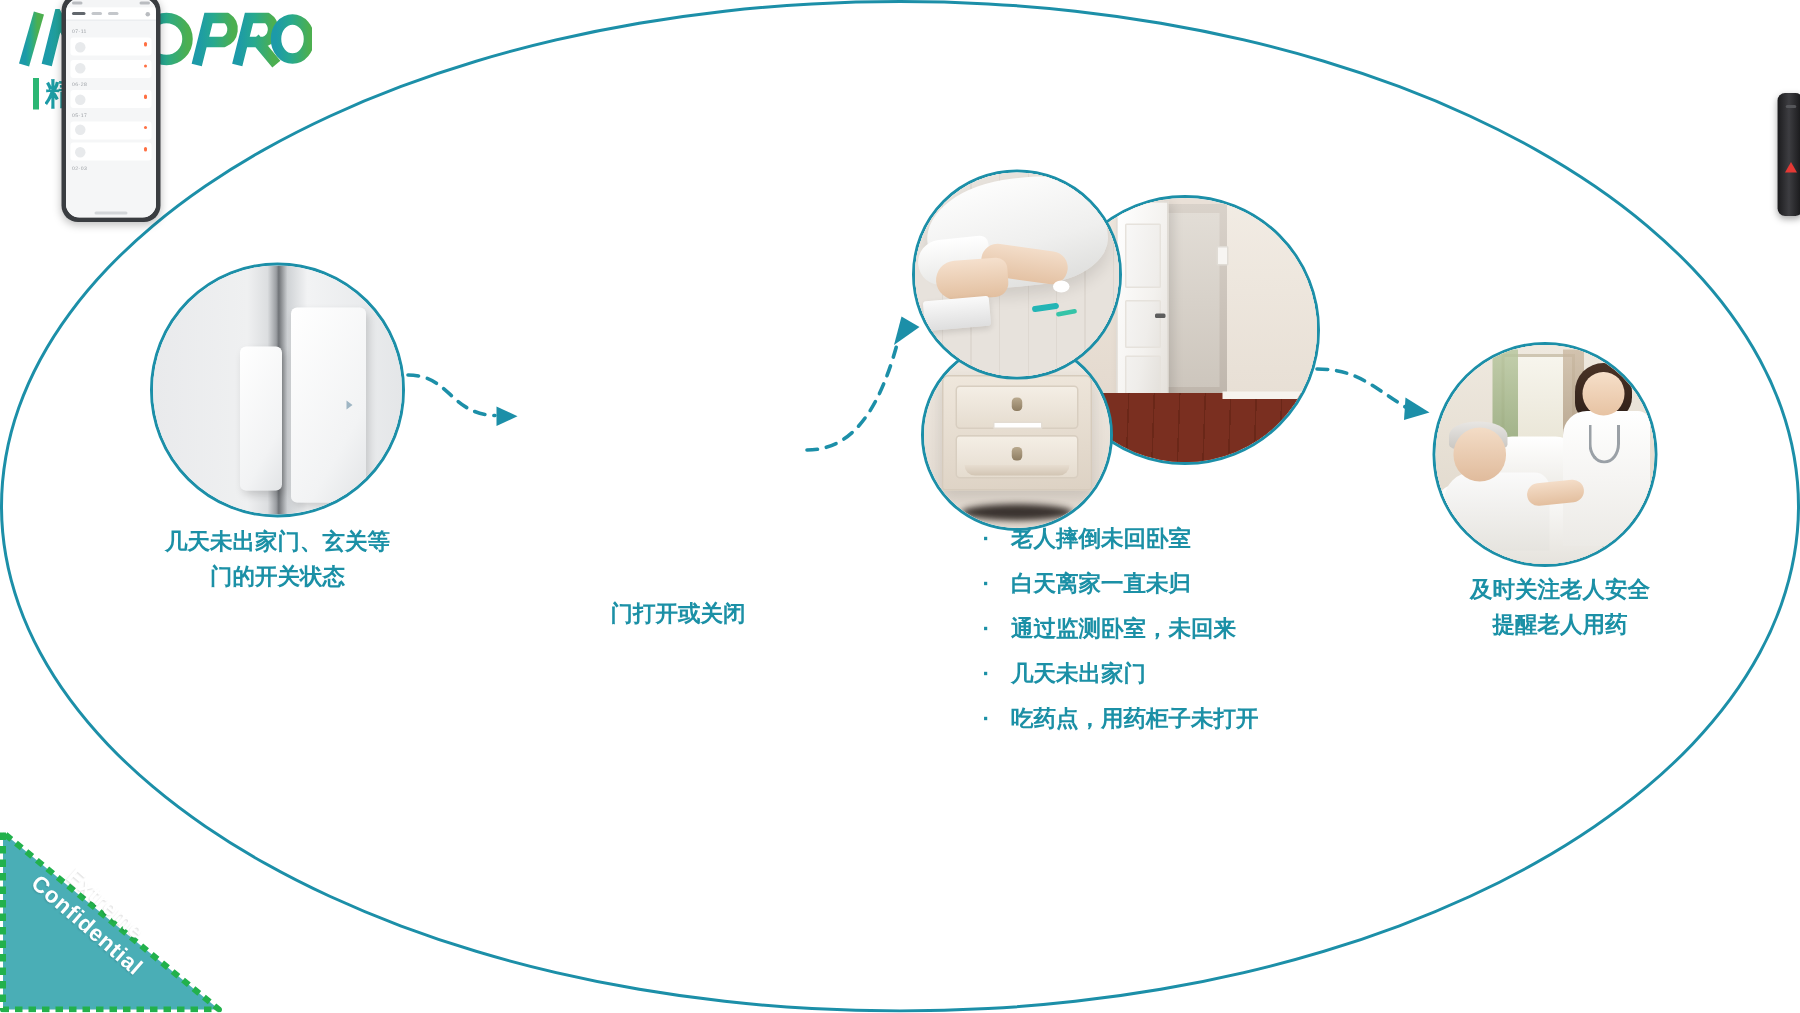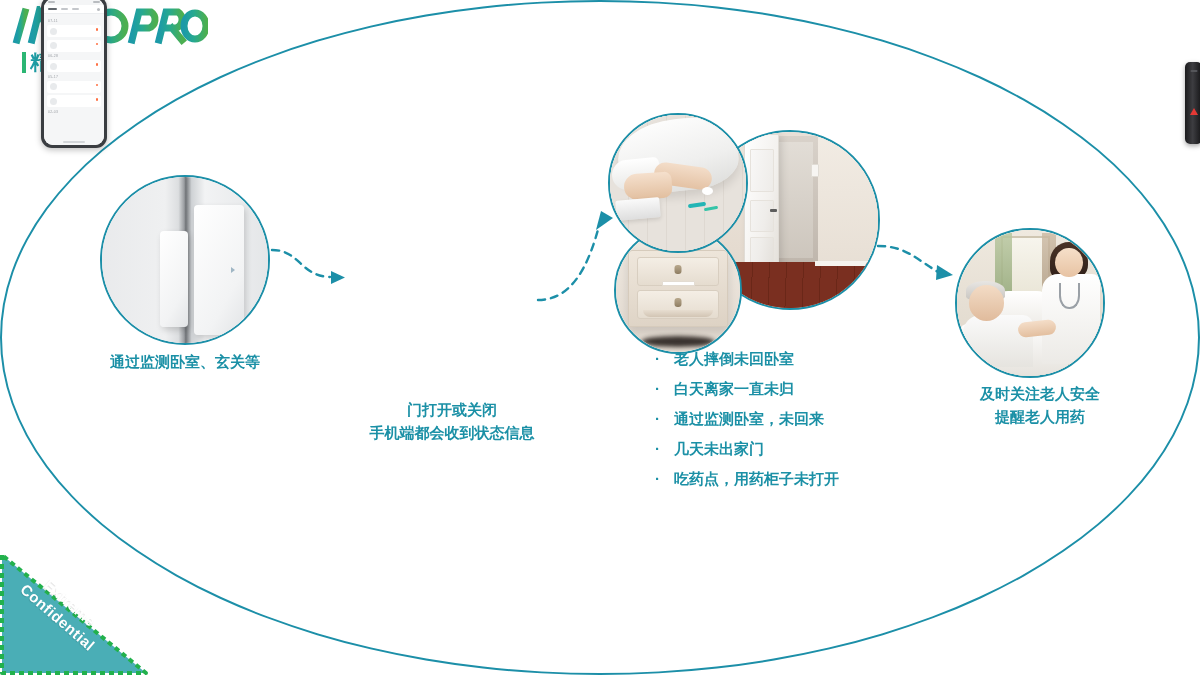--- a/index.html
+++ b/index.html
@@ -392,26 +392,26 @@
     <div class="steth"></div>
     <div class="arm2"></div>
   </div>
 </div>
 <div id="care-device">
   <span class="slot"></span>
   <span class="tri"></span>
 </div>
 
 <div class="cap-block" id="cap1">
-  <div>通过监测卧室、玄关等</div>
+  <div>几天未出家门、玄关等</div>
+  <div>门的开关状态</div>
 </div>
 
 <div class="cap-block" id="cap2">
   <div>门打开或关闭</div>
-  <div>手机端都会收到状态信息</div>
 </div>
 
 <div id="bullets">
   <div class="bi">
     <span class="dot">·</span>
     <span>老人摔倒未回卧室</span>
   </div>
   <div class="bi">
     <span class="dot">·</span>
     <span>白天离家一直未归</span>

